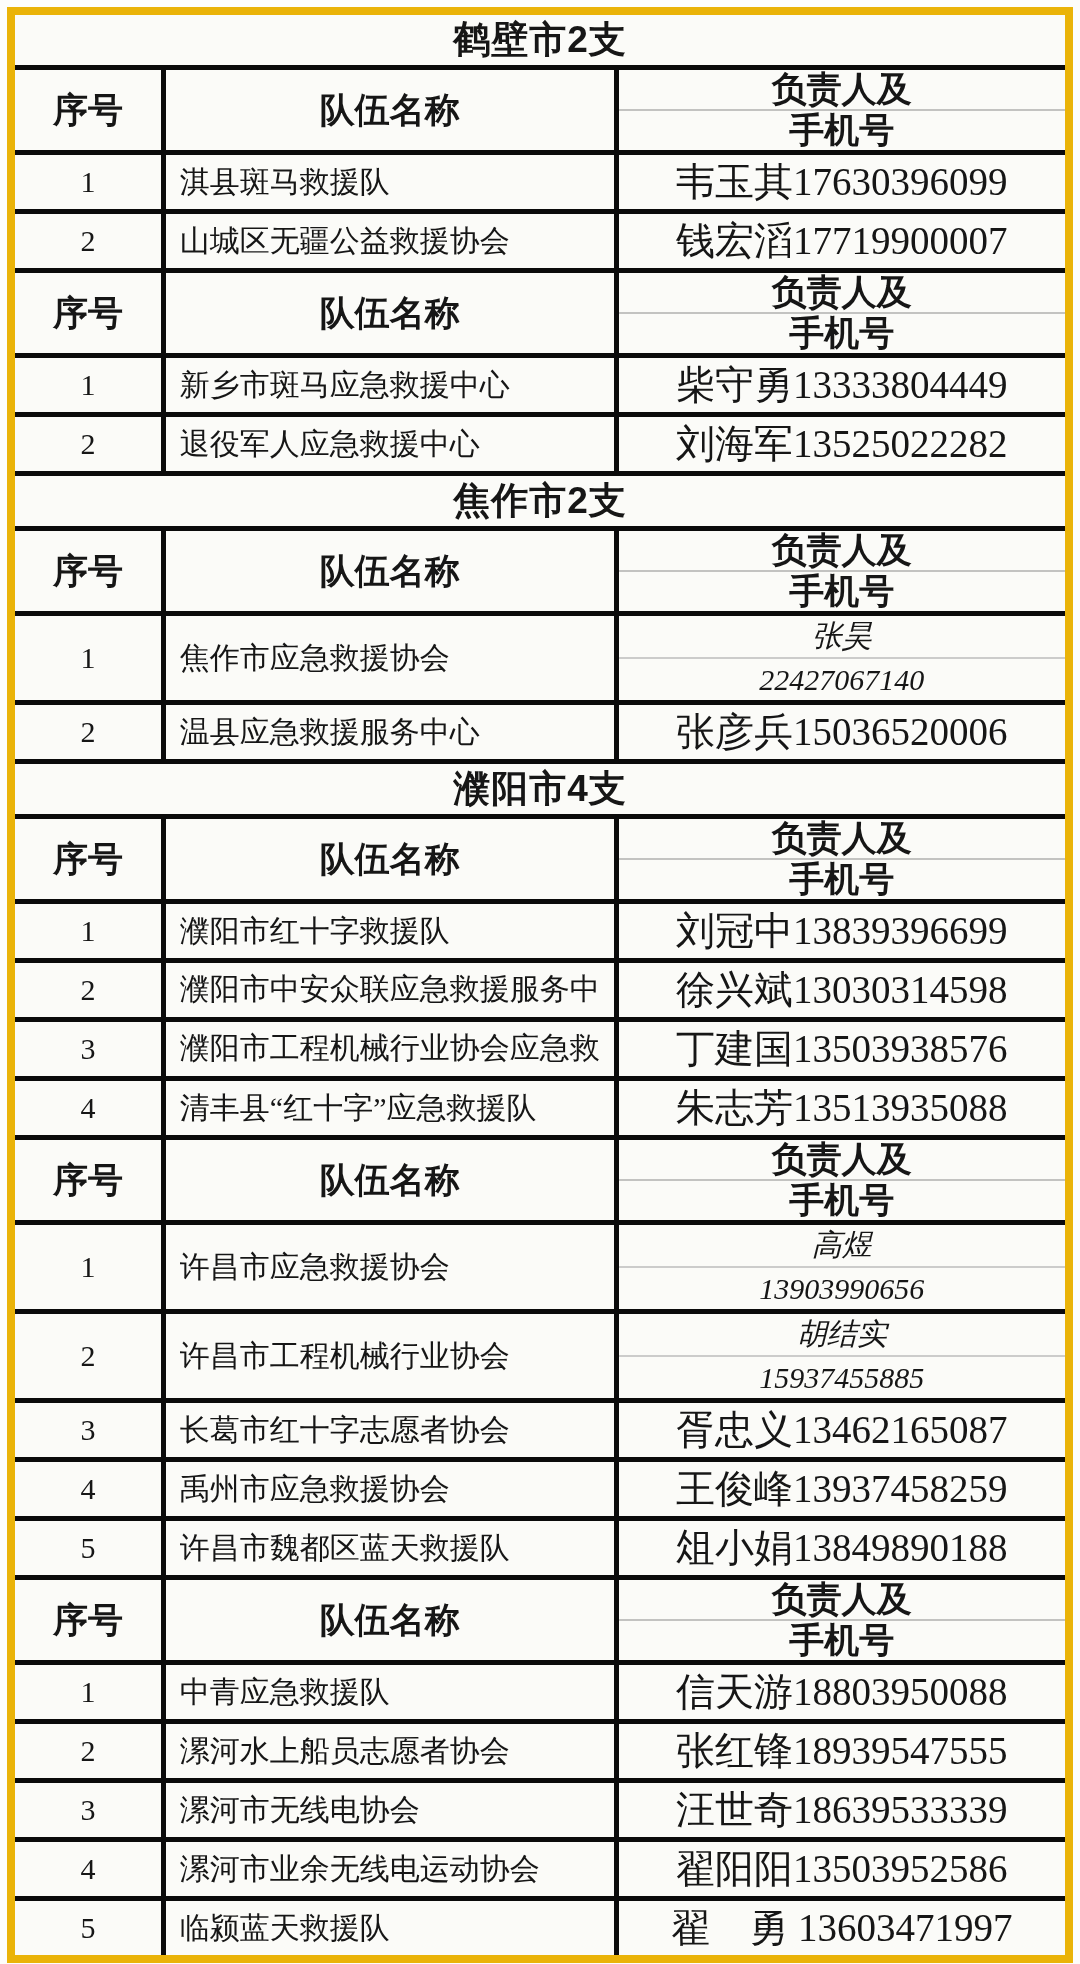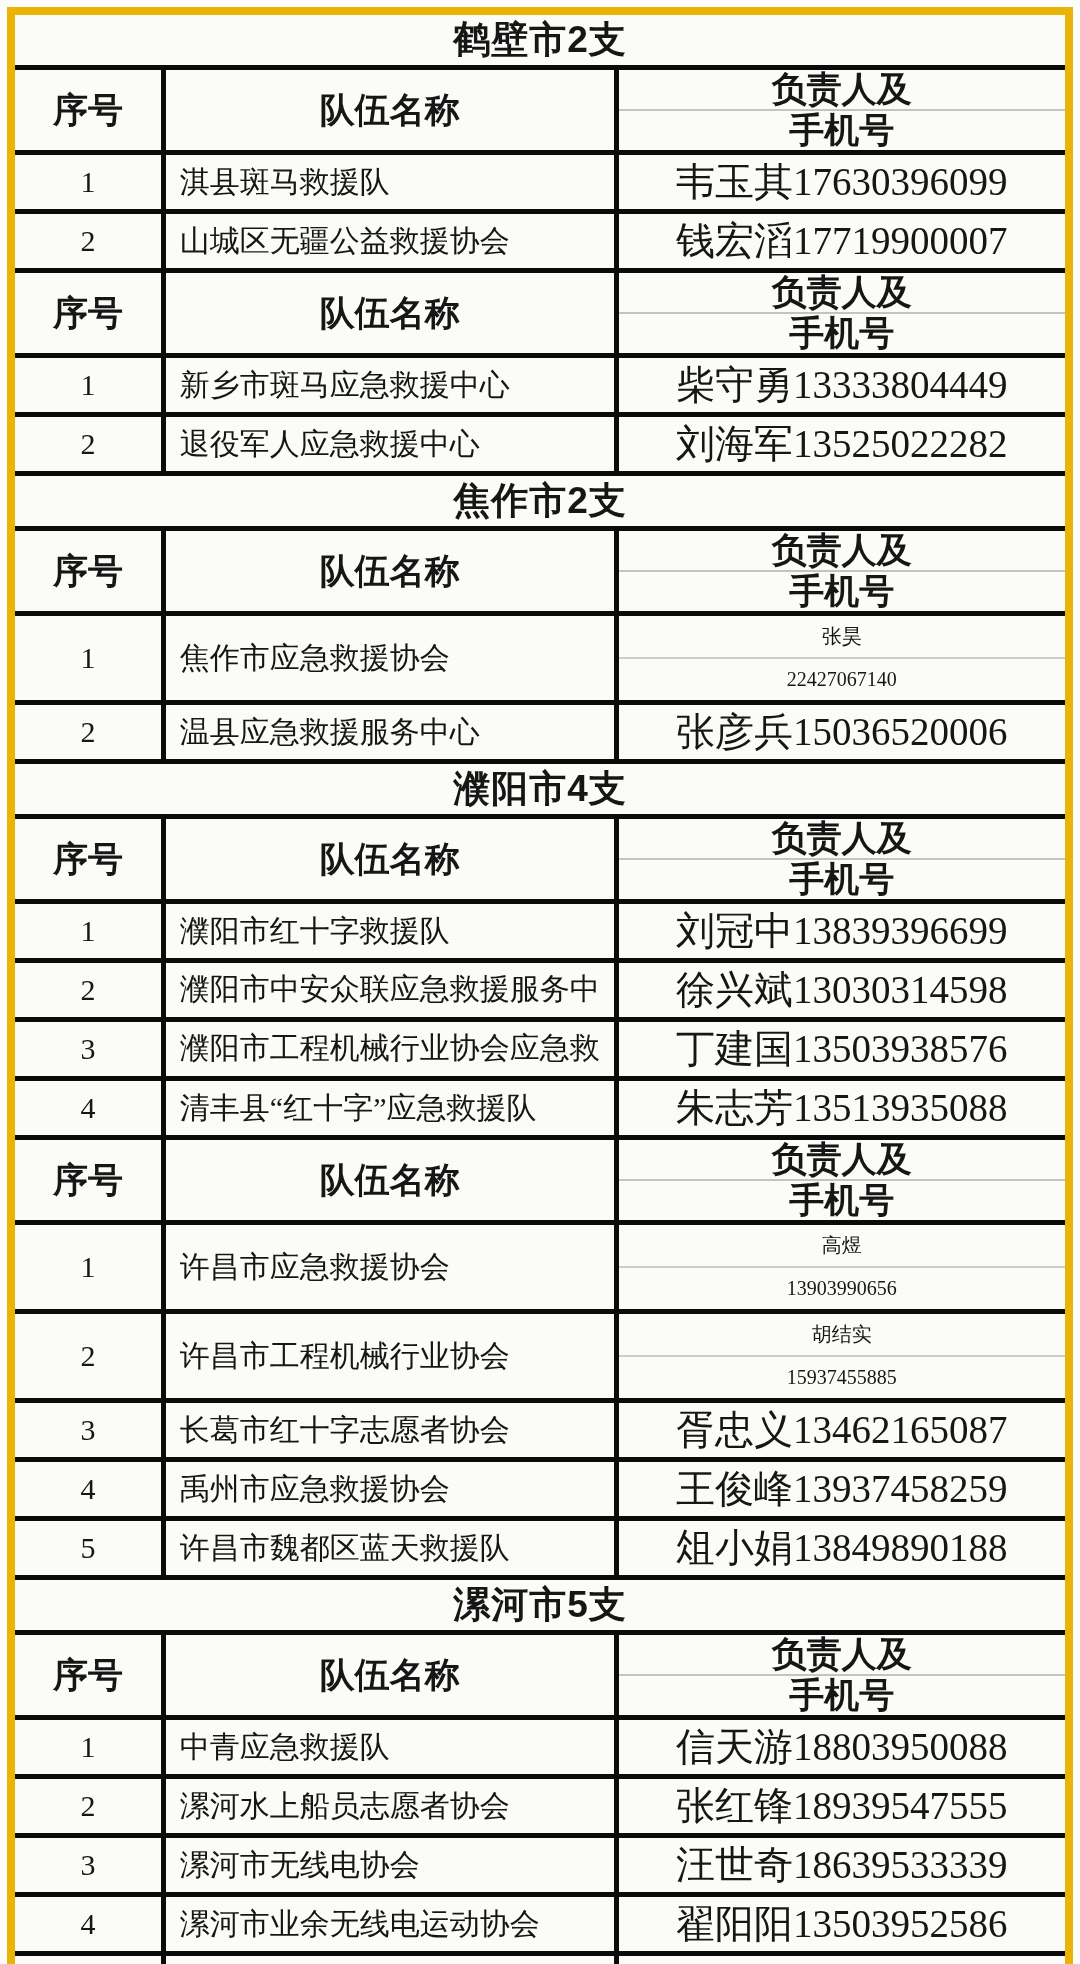--- a/index.html
+++ b/index.html
@@ -93,22 +93,23 @@
     font-size: 39px;
   }
   
   .tall .serial-cell, .tall .team-cell { height: 84px; }
   .contact-tall { padding: 0; }
   .half-data {
     height: 41px;
     display: flex;
     align-items: center;
     justify-content: center;
-    font-size: 20px;
+    font-size: 30px;
     font-family: "Liberation Serif", serif;
+    font-style: italic;
   }
   .thin-divider-light {
     height: 2px;
     background: #cccccb;
   }
 </style>
 </head>
 <body>
 
 <div class="page">
@@ -308,23 +309,20 @@
   </tr>
 
   <tr>
     <td class="serial-cell">5</td>
     <td class="team-cell">
       <div class="team-text">许昌市魏都区蓝天救援队</div>
     </td>
     <td class="contact-cell">俎小娟13849890188</td>
   </tr>
 
-  <tr>
-    <td class="title-cell" colspan="3">漯河市5支</td>
-  </tr>
 
   <tr>
     <td class="th">序号</td>
     <td class="th">队伍名称</td>
     <td class="th contact-th">
       <div class="half">负责人及</div>
       <div class="thin-divider"></div>
       <div class="half">手机号</div>
     </td>
   </tr>

